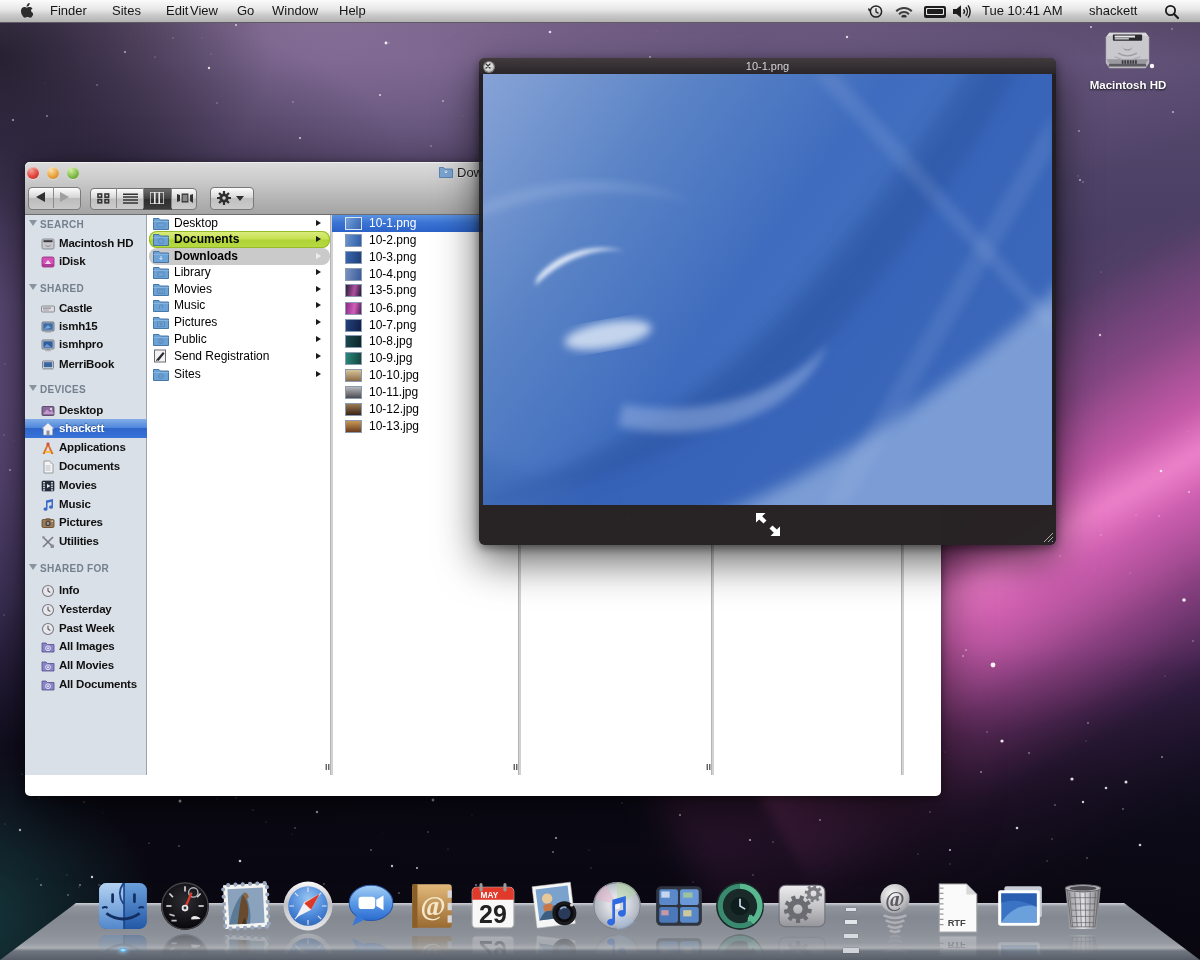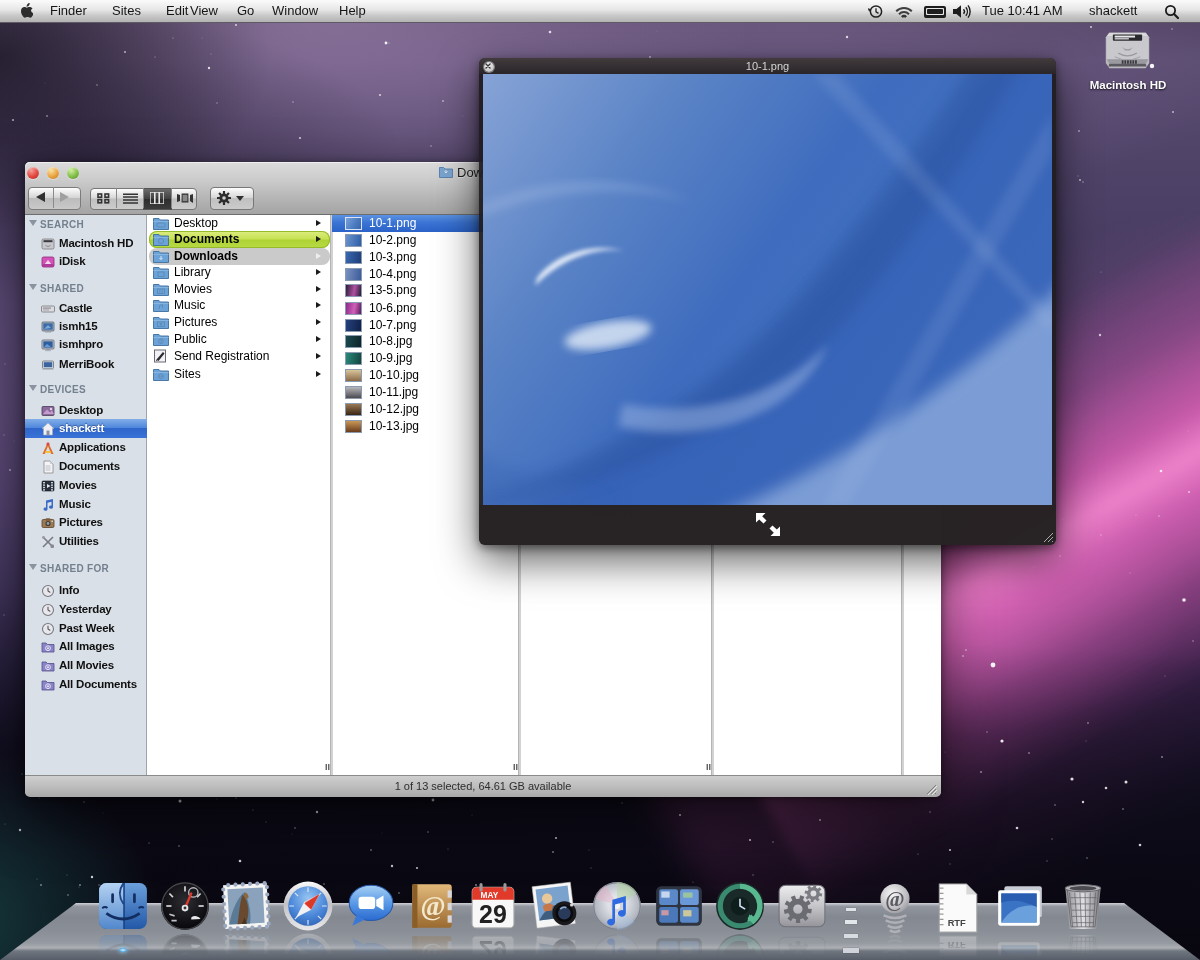--- a/index.html
+++ b/index.html
@@ -693,30 +693,20 @@
     <div class="frow" style="left:307px;top:203px;width:186px">
           <span style="position:absolute;left:14px;top:2.5px;width:15px;height:11px;background:linear-gradient(180deg,#c89858,#6a3c1c);box-shadow:0 0 0 1px #8a9ab0"></span>
           <span style="position:absolute;left:37px">10-13.jpg</span>
         </div>
    </div>
    <div class="abs" style="left:553px;top:290px;width:82px;height:16px;border:1px solid #8a8a8a;border-radius:8px;background:linear-gradient(180deg,#ffffff,#dcdcdc);font-size:11px;color:#222;text-align:center;line-height:16px">More Info...</div>
    <div class="abs" style="left:300px;top:547px;font-size:9px;color:#555;font-weight:bold">II</div>
    <div class="abs" style="left:488px;top:547px;font-size:9px;color:#555;font-weight:bold">II</div>
    <div class="abs" style="left:681px;top:547px;font-size:9px;color:#555;font-weight:bold">II</div>
  </div>
- <div id="fstatus">1 of 13 selected, 64.61 GB available
-   <svg class="abs" style="left:901px;top:8px" width="11" height="11" viewBox="0 0 11 11">
-        <g stroke="#7d7d7d" stroke-width="1">
-          <path d="M10 1L1 10M10 5L5 10M10 9l-1 1"></path>
-        </g>
-        <g stroke="#e8e8e8" stroke-width="1">
-          <path d="M11 2L2 11M11 6L6 11"></path>
-        </g>
-      </svg>
- </div>
 </div>
 
 <div id="ql" class="abs">
  <div id="qltitle">10-1.png</div>
  <div class="abs" style="left:4.5px;top:3.5px;width:10px;height:10px;border-radius:50%;background:radial-gradient(circle at 40% 30%,#f4f4f4,#b4b4b4);box-shadow:0 0 0 1px #827e80"></div>
  <svg class="abs" style="left:6.4px;top:5.4px" width="6" height="6" viewBox="0 0 6 6">
       <path d="M1 1l4 4M5 1L1 5" stroke="#3a3a3a" stroke-width="1.4" stroke-linecap="round"></path>
     </svg>
  <div id="qlimg">
   <svg width="569" height="431" viewBox="0 0 569 431">

